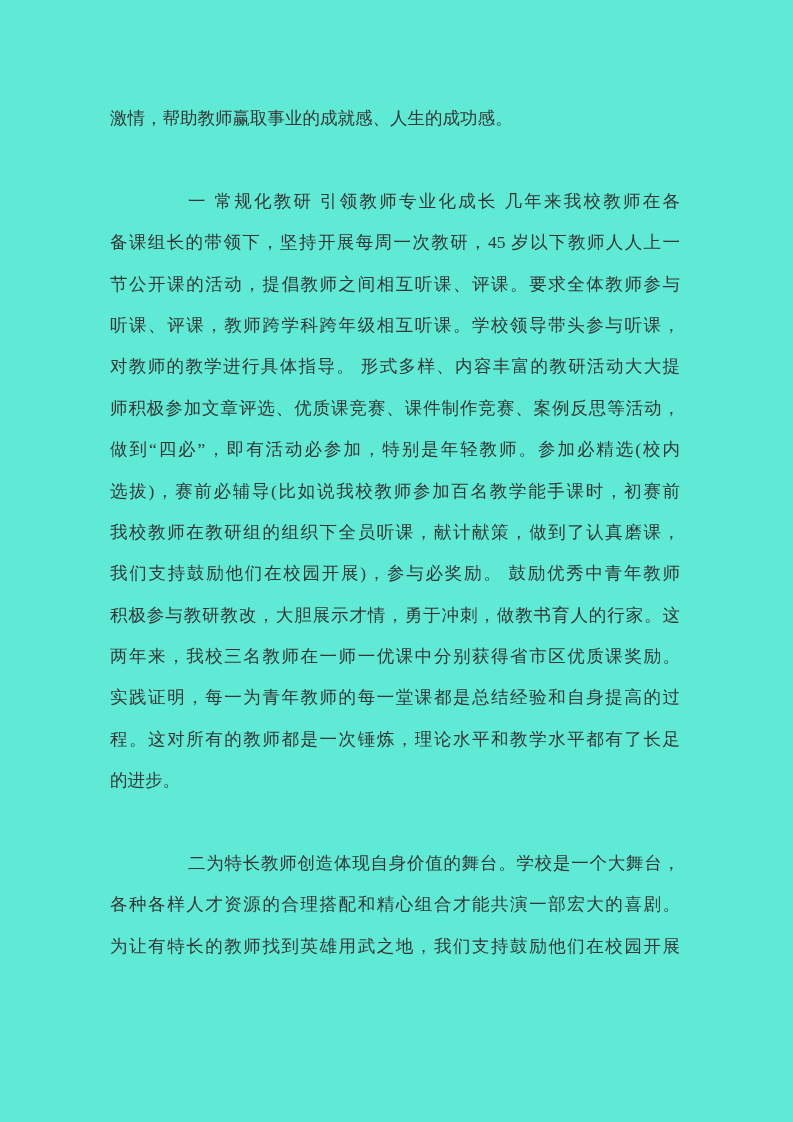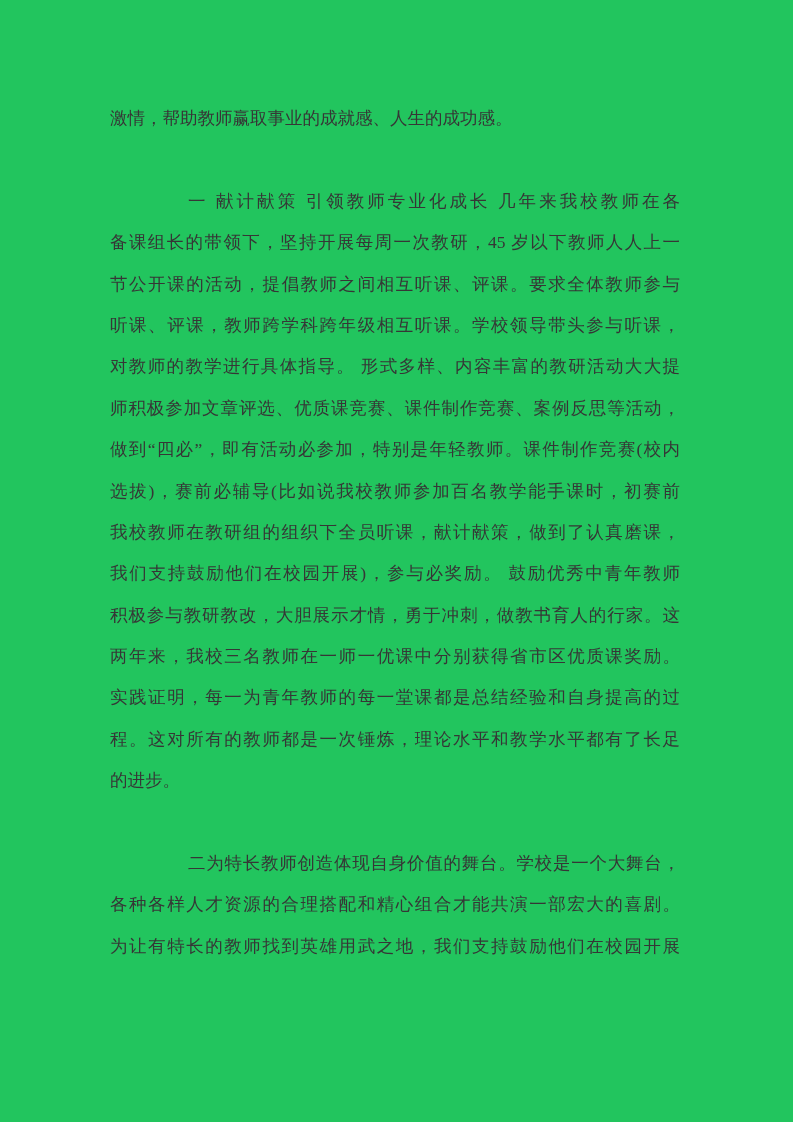--- a/index.html
+++ b/index.html
@@ -45,33 +45,33 @@
     text-align: left;
     text-align-last: left;
   }
   .line.indent {
     text-indent: 78px;
   }
 </style>
 </head>
 <body>
 
-<div class="page" style="background: #22c55e;">
+<div class="page" style="background: #5eead4;">
   <div class="text-body" id="text-body">
       <div class="paragraph">
         <div class="line plain" style="color: rgb(54, 54, 54);">激情，帮助教师赢取事业的成就感、人生的成功感。</div>
       </div>
       <div class="paragraph">
-        <div class="line justified indent" style="color: rgb(54, 54, 54);">一 献计献策 引领教师专业化成长 几年来我校教师在各</div>
+        <div class="line justified indent" style="color: rgb(54, 54, 54);">一 常规化教研 引领教师专业化成长 几年来我校教师在各</div>
         <div class="line justified" style="color: rgb(54, 54, 54);">备课组长的带领下，坚持开展每周一次教研，45 岁以下教师人人上一</div>
         <div class="line justified" style="color: rgb(54, 54, 54);">节公开课的活动，提倡教师之间相互听课、评课。要求全体教师参与</div>
         <div class="line justified" style="color: rgb(54, 54, 54);">听课、评课，教师跨学科跨年级相互听课。学校领导带头参与听课，</div>
         <div class="line justified" style="color: rgb(54, 54, 54);">对教师的教学进行具体指导。 形式多样、内容丰富的教研活动大大提</div>
         <div class="line justified" style="color: rgb(54, 54, 54);">师积极参加文章评选、优质课竞赛、课件制作竞赛、案例反思等活动，</div>
-        <div class="line justified" style="color: rgb(54, 54, 54);">做到“四必”，即有活动必参加，特别是年轻教师。课件制作竞赛(校内</div>
+        <div class="line justified" style="color: rgb(54, 54, 54);">做到“四必”，即有活动必参加，特别是年轻教师。参加必精选(校内</div>
         <div class="line justified" style="color: rgb(54, 54, 54);">选拔)，赛前必辅导(比如说我校教师参加百名教学能手课时，初赛前</div>
         <div class="line justified" style="color: rgb(54, 54, 54);">我校教师在教研组的组织下全员听课，献计献策，做到了认真磨课，</div>
         <div class="line justified" style="color: rgb(54, 54, 54);">我们支持鼓励他们在校园开展)，参与必奖励。 鼓励优秀中青年教师</div>
         <div class="line justified" style="color: rgb(54, 54, 54);">积极参与教研教改，大胆展示才情，勇于冲刺，做教书育人的行家。这</div>
         <div class="line justified" style="color: rgb(54, 54, 54);">两年来，我校三名教师在一师一优课中分别获得省市区优质课奖励。</div>
         <div class="line justified" style="color: rgb(54, 54, 54);">实践证明，每一为青年教师的每一堂课都是总结经验和自身提高的过</div>
         <div class="line justified" style="color: rgb(54, 54, 54);">程。这对所有的教师都是一次锤炼，理论水平和教学水平都有了长足</div>
         <div class="line plain" style="color: rgb(54, 54, 54);">的进步。</div>
       </div>
       <div class="paragraph">

